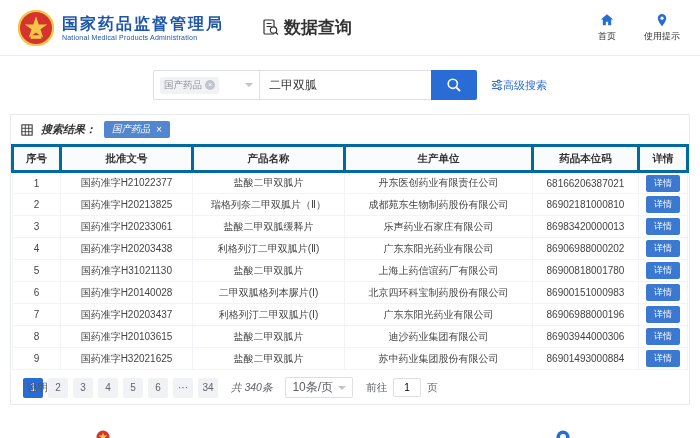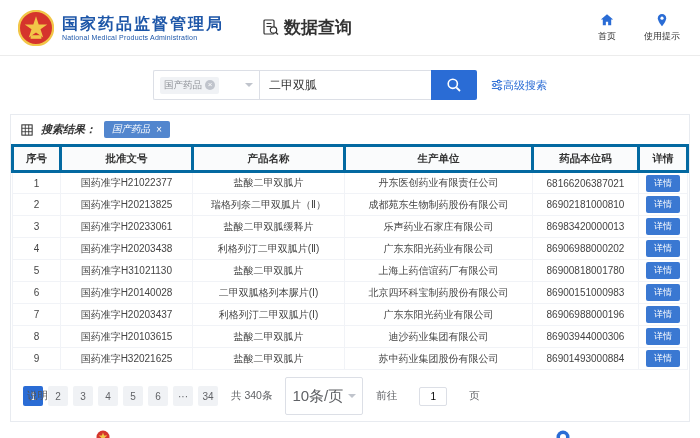--- a/index.html
+++ b/index.html
@@ -59,24 +59,24 @@
 
   
   .pager-row { position:relative; display:flex; align-items:center; justify-content:flex-start;
     padding:7px 12px 6px; font-size:10.5px; color:#606266; }
   .note-link { position:absolute; left:16px; color:#555; text-decoration:none; cursor:pointer; }
   .pager { display:flex; align-items:center; gap:5px; }
   .pg { min-width:20px; height:20px; background:#f0f2f5; border:none; border-radius:2px;
     font-size:10px; color:#606266; cursor:pointer; padding:0 4px;
     font-family:"Liberation Sans","DejaVu Sans",sans-serif; }
   .pg.active { background:#2a6cd5; color:#fff; }
-  .total { margin:0 8px; white-space:nowrap; }
-  .size-select { border:1px solid #dcdfe6; border-radius:2px; height:38px; display:flex;
-    align-items:center; padding:0 6px; gap:5px; font-size:15px; cursor:pointer; background:#fff; }
-  .goto { display:flex; align-items:center; gap:22px; margin-left:8px; }
+  .total { margin:0 8px; white-space:nowrap;font-style:italic; }
+  .size-select { border:1px solid #dcdfe6; border-radius:2px; height:21px; display:flex;
+    align-items:center; padding:0 6px; gap:5px; font-size:12px; cursor:pointer; background:#fff; }
+  .goto { display:flex; align-items:center; gap:6px; margin-left:8px; }
   .goto-input { width:28px; height:19px; border:1px solid #dcdfe6; border-radius:2px;
     text-align:center; font-size:10px; outline:none; }
 
   
   .peek { position:absolute; bottom:-6px; }
 </style>
 </head>
 <body>
 
 <header class="topbar">

